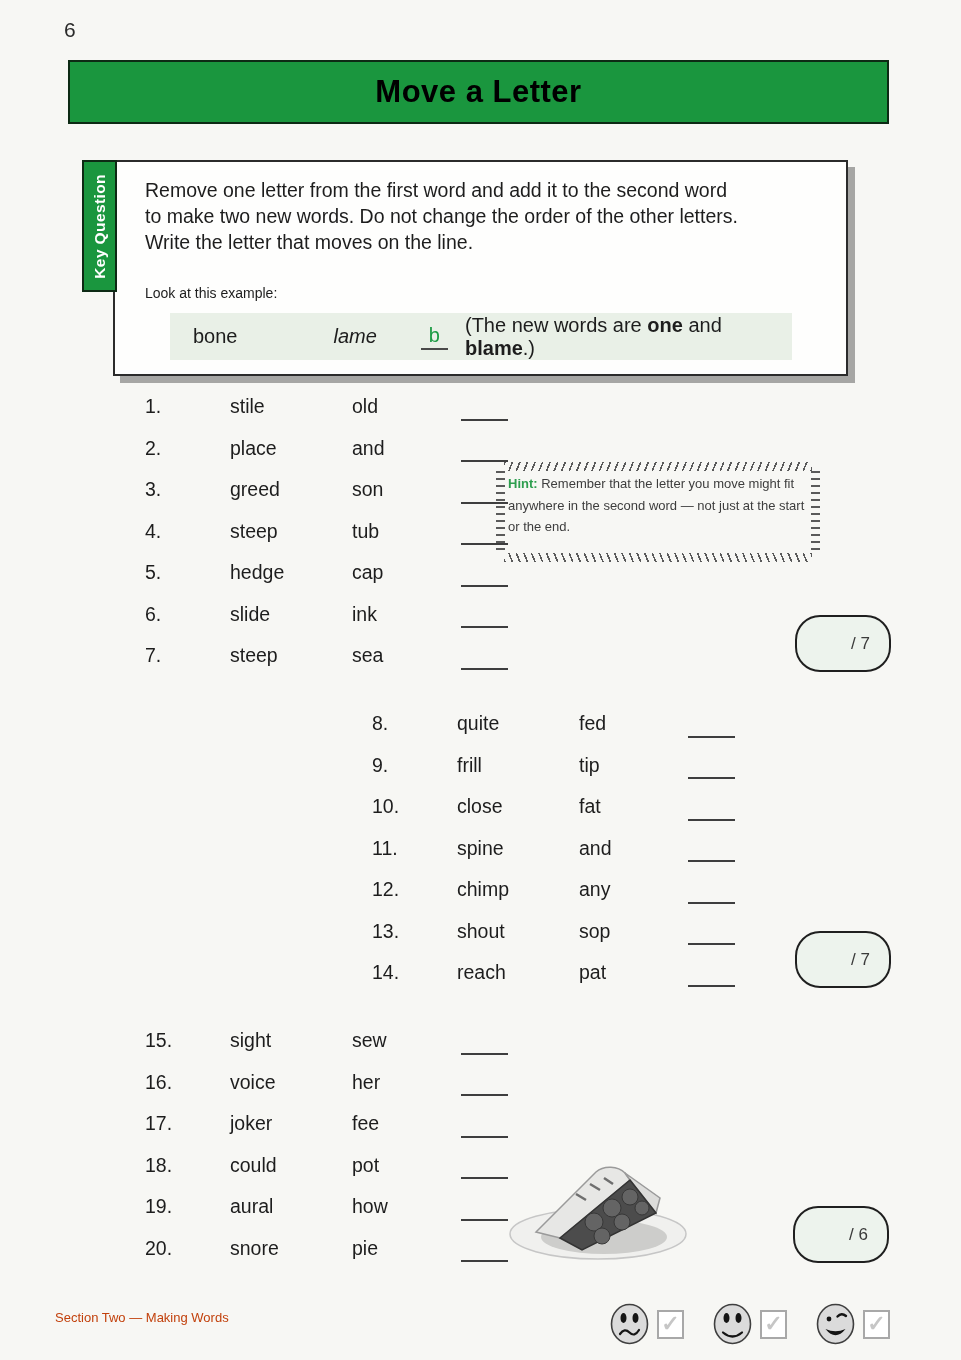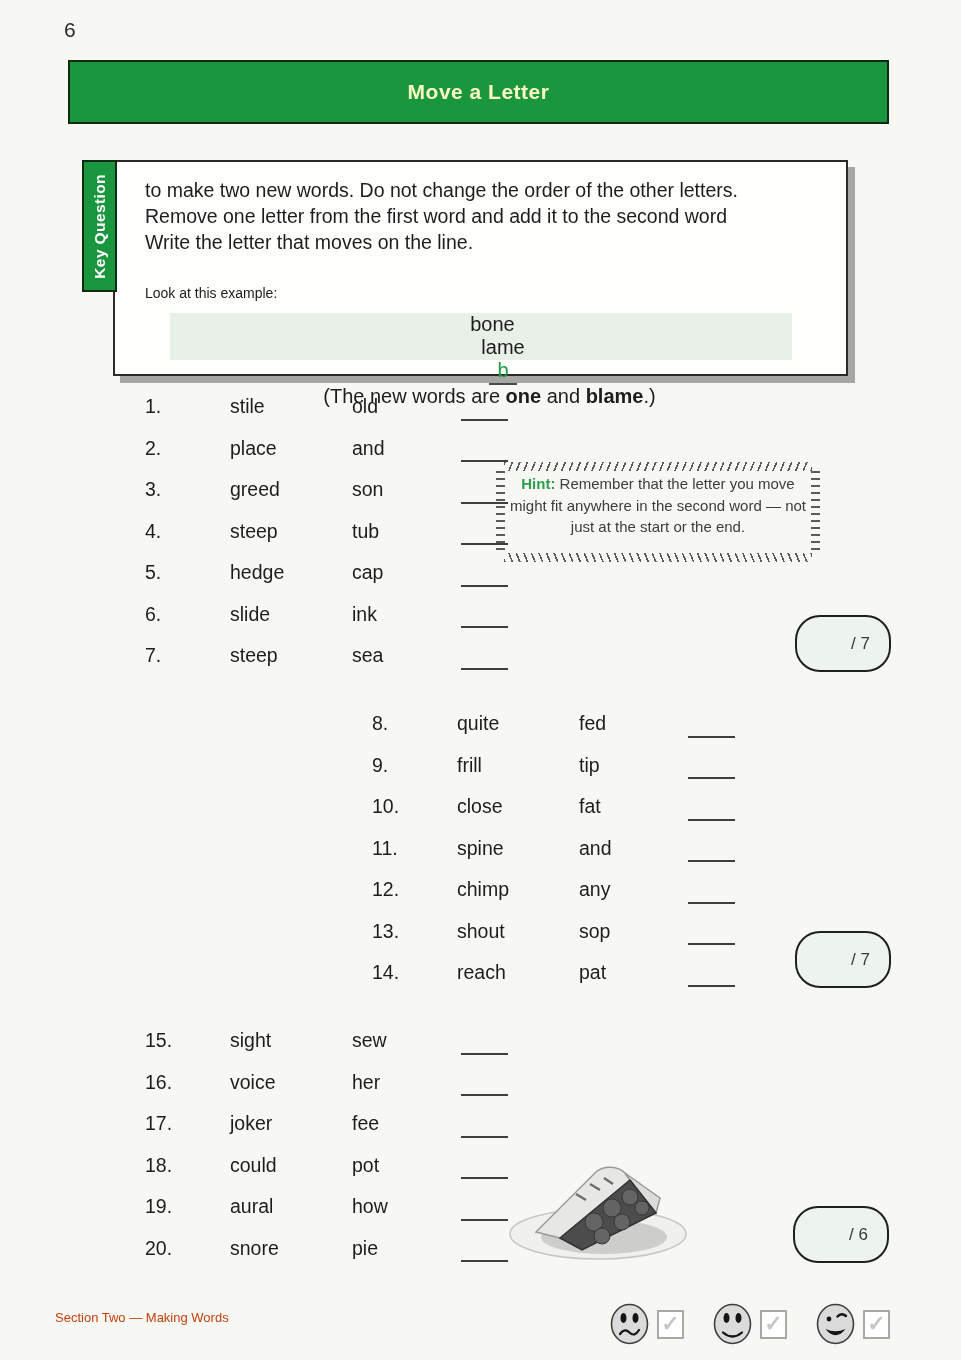--- a/index.html
+++ b/index.html
@@ -12,45 +12,45 @@
 
   
   .page-num { position:absolute; left:64px; top:18px; font-size:21px; color:#2a2a2a; }
 
   
   .banner {
     position:absolute; left:68px; top:60px; width:821px; height:64px;
     background:#1A963E; border:2.5px solid #0d2a14;
     display:flex; align-items:center; justify-content:center;
   }
-  .banner .title { color:#fef9c3; font-size:21px; font-weight:bold; letter-spacing:0.5px; }
+  .banner .title { color:#000000; font-size:31px; font-weight:bold; letter-spacing:0.5px; }
 
   
   .kq-box {
     position:absolute; left:113px; top:160px; width:735px; height:216px;
     background:#fefefd; border:2px solid #2b2b2b;
     box-shadow:7px 7px 0 #a6a6a4;
   }
   .kq-tab {
     position:absolute; left:-33px; top:-2px; width:35px; height:132px;
     background:#1A963E; border:2px solid #0d2a14;
     display:flex; align-items:center; justify-content:center;
   }
   .kq-tab span {
     writing-mode:vertical-rl; transform:rotate(180deg);
     color:#fff; font-weight:bold; font-size:15.5px; letter-spacing:0.4px; white-space:nowrap;
   }
   .kq-content { padding:15px 28px 0 30px; font-size:19.5px; line-height:26px; color:#1d1d1d; }
   .kq-example-intro { margin-top:25px; font-size:14px; }
   .example-strip {
     position:absolute; left:55px; top:151px; width:622px; height:47px;
-    background:#E9F0E7; display:flex; align-items:center; font-size:20px; color:#1d1d1d;flex-direction:column;
+    background:#E9F0E7; display:flex; align-items:center; font-size:20px; color:#1d1d1d;
   }
   .ex-w1 { margin-left:23px; }
-  .ex-w2 { margin-left:44px; }
+  .ex-w2 { margin-left:96px;font-style:italic; }
   .ex-answer {
     margin-left:44px; padding:0 8px 1px;
     color:#1c9b44; border-bottom:2px solid #4a4a4a;
   }
   .ex-expl { margin-left:17px; }
   .bold { font-weight:bold; }
 
   
   .q-group { position:absolute; font-size:19.5px; color:#1d1d1d; }
   .q-group-1 { left:145px; top:386px; }
@@ -67,21 +67,21 @@
 
   
   .hint-box { position:absolute; left:494px; top:462px; width:328px; height:100px; }
   .hint-edge { position:absolute; }
   .hint-top    { left:10px; right:10px; top:0;    height:9px; background:repeating-linear-gradient(112deg,#5a5a5a 0 1.6px, transparent 1.6px 7px); }
   .hint-bottom { left:10px; right:10px; bottom:0; height:9px; background:repeating-linear-gradient(68deg,#5a5a5a 0 1.6px, transparent 1.6px 7px); }
   .hint-left   { top:9px; bottom:9px; left:2px;   width:9px;  background:repeating-linear-gradient(180deg,#5a5a5a 0 1.6px, transparent 1.6px 7px); }
   .hint-right  { top:9px; bottom:9px; right:2px;  width:9px;  background:repeating-linear-gradient(180deg,#5a5a5a 0 1.6px, transparent 1.6px 7px); }
   .hint-content {
     position:absolute; left:14px; right:14px; top:11px; bottom:11px;
-    text-align:center; font-size:15px; line-height:21.5px; color:#3d3d3d;
+    font-size:13px; line-height:21.5px; color:#3d3d3d;
   }
   .hint-label { color:#2D9E4E; font-weight:bold; }
 
   
   .score-box {
     position:absolute; width:96px; height:57px;
     background:#EDF3ED; border:2.5px solid #1f1f1f; border-radius:25px;
     display:flex; align-items:center; justify-content:flex-end;
     padding-right:19px; font-size:17px; color:#3a3a3a;
   }
@@ -112,22 +112,22 @@
 
   <div class="banner">
     <span class="title">Move a Letter</span>
   </div>
 
   <div class="kq-box">
     <div class="kq-tab">
       <span>Key Question</span>
     </div>
     <div class="kq-content">
+      <div>Remove one letter from the first word and add it to the second word</div>
       <div>to make two new words.  Do not change the order of the other letters.</div>
-      <div>Remove one letter from the first word and add it to the second word</div>
       <div>Write the letter that moves on the line.</div>
       <div class="kq-example-intro">Look at this example:</div>
     </div>
     <div class="example-strip">
       <span class="ex-w1">bone</span>
       <span class="ex-w2">lame</span>
       <span class="ex-answer">b</span>
       <span class="ex-expl"><span>(The new words are </span><span class="bold">one</span><span> and </span><span class="bold">blame</span><span>.)</span></span>
     </div>
   </div>

